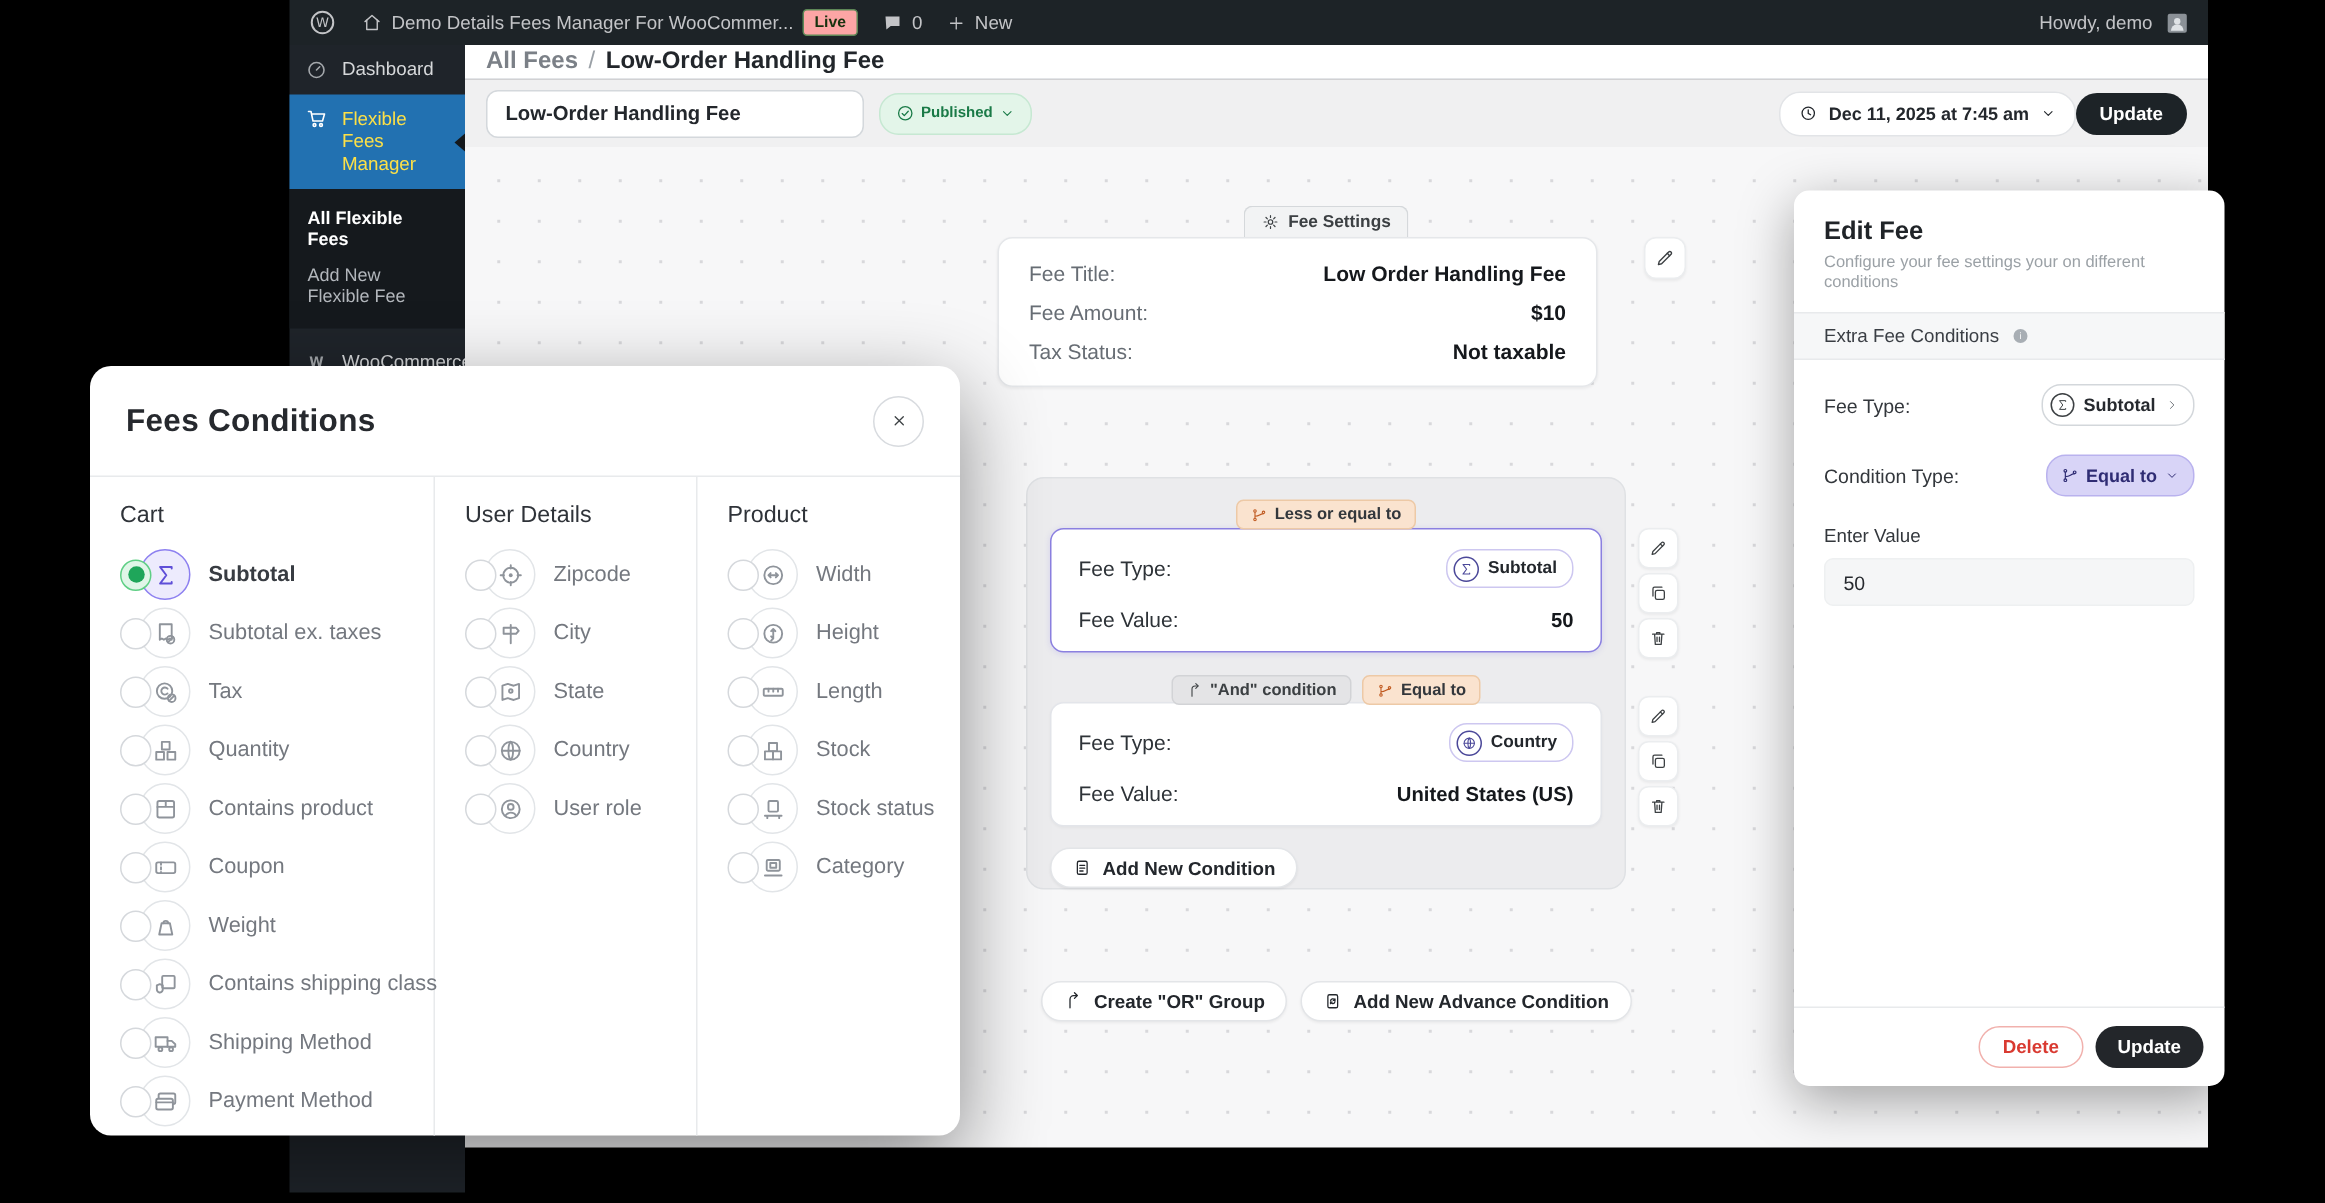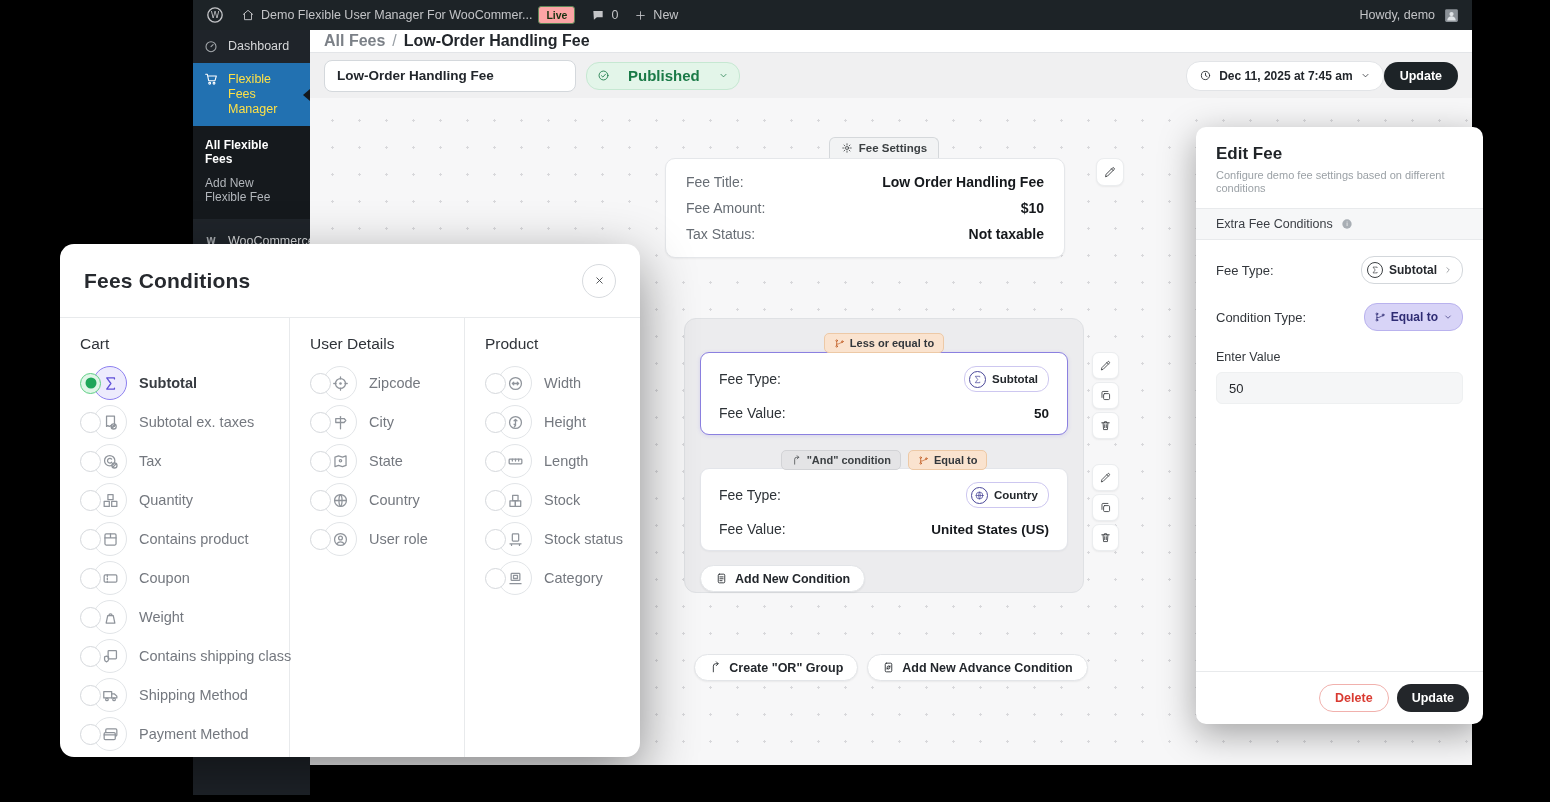--- a/index.html
+++ b/index.html
@@ -39,22 +39,22 @@
   
   #breadcrumb-bar{left:310px;top:30px;width:1162px;height:23px;background:#fff;border-bottom:1px solid #e3e5e8;
       display:flex;align-items:center;gap:7px;padding-left:14px;font-size:16px;box-sizing:border-box;}
   .bc-parent{color:#7b8087;font-weight:bold;}
   .bc-sep{color:#9aa0a6;}
   .bc-current{color:#22262b;font-weight:bold;}
   #header-row{left:310px;top:53px;width:1162px;height:45px;background:#f0f0f1;display:flex;align-items:center;
       gap:10px;padding:0 14px;box-sizing:border-box;}
   .title-input{width:226px;height:30px;background:#fff;border:1px solid #d4d8dc;border-radius:8px;
       font-family:"Liberation Sans",sans-serif;font-size:13.5px;font-weight:bold;color:#23272c;padding:0 12px;outline:none;}
-  .status-pill{height:26px;display:inline-flex;align-items:center;gap:18px;background:#e3f5e9;
-      border:1px solid #c6e8d2;border-radius:13px;padding:0 10px;color:#1a7a47;font-size:15px;font-weight:bold;}
+  .status-pill{height:26px;display:inline-flex;align-items:center;gap:4px;background:#e3f5e9;
+      border:1px solid #c6e8d2;border-radius:13px;padding:0 10px;color:#1a7a47;font-size:10px;font-weight:bold;}
   .hr-right{margin-left:auto;display:flex;align-items:center;}
   .date-pill{height:28px;display:inline-flex;align-items:center;gap:7px;background:#fff;border:1px solid #e2e4e7;
       border-radius:14px;padding:0 12px;font-size:12px;font-weight:bold;color:#23272c;}
   .update-btn{height:28px;display:inline-flex;align-items:center;background:#1d2327;color:#fff;border-radius:14px;
       padding:0 16px;font-size:12.5px;font-weight:bold;border:none;}
 
   
   #canvas{left:310px;top:98px;width:1162px;height:667px;background-color:#f7f7f8;
       background-image:radial-gradient(#d8d8db 1.1px, transparent 1.2px);background-size:27px 27px;background-position:9px 9px;}
   .fee-tag-wrap{left:374px;top:39px;width:400px;display:flex;justify-content:center;}
@@ -170,21 +170,21 @@
           <text x="12" y="15.8" font-size="10.5" text-anchor="middle" fill="currentColor" stroke="none" font-family="DejaVu Sans">W</text>
         </svg>
       </span>
     <span class="ab-group">
       <span class="ic s14">
           <svg viewBox="0 0 24 24" fill="none" stroke="currentColor" stroke-width="1.6" stroke-linecap="round" stroke-linejoin="round" xmlns="http://www.w3.org/2000/svg">
             <path d="M4 11l8-7 8 7"></path>
             <path d="M6 9.5V20h12V9.5"></path>
           </svg>
         </span>
-      <span>Demo Flexible User Manager For WooCommer...</span>
+      <span>Demo Details Fees Manager For WooCommer...</span>
       <span class="ab-live">Live</span>
     </span>
     <span class="ab-group">
       <span class="ic s14">
           <svg viewBox="0 0 24 24" fill="none" stroke="currentColor" stroke-width="1.6" stroke-linecap="round" stroke-linejoin="round" xmlns="http://www.w3.org/2000/svg">
             <path d="M4 5h16v11H10l-5 4z" fill="currentColor" stroke="none"></path>
           </svg>
         </span>
       <span>0</span>
     </span>
@@ -793,21 +793,21 @@
               <span class="mlabel">Category</span>
             </div>
           </div>
       </div>
     </div>
   </div>
 
   <div class="abs" id="panel">
     <div class="panel-head">
       <div class="panel-title">Edit Fee</div>
-      <div class="panel-sub">Configure demo fee settings based on different conditions</div>
+      <div class="panel-sub">Configure your fee settings your on different conditions</div>
     </div>
     <div class="panel-band">
       <span>Extra Fee Conditions</span>
       <span class="ic s14">
           <svg viewBox="0 0 24 24" fill="none" stroke="currentColor" stroke-width="1.6" stroke-linecap="round" stroke-linejoin="round" xmlns="http://www.w3.org/2000/svg">
             <circle cx="12" cy="12" r="8" fill="currentColor" stroke="none"></circle>
             <text x="12" y="16" font-size="10" text-anchor="middle" fill="#ffffff" stroke="none" font-family="DejaVu Sans">i</text>
           </svg>
         </span>
     </div>

